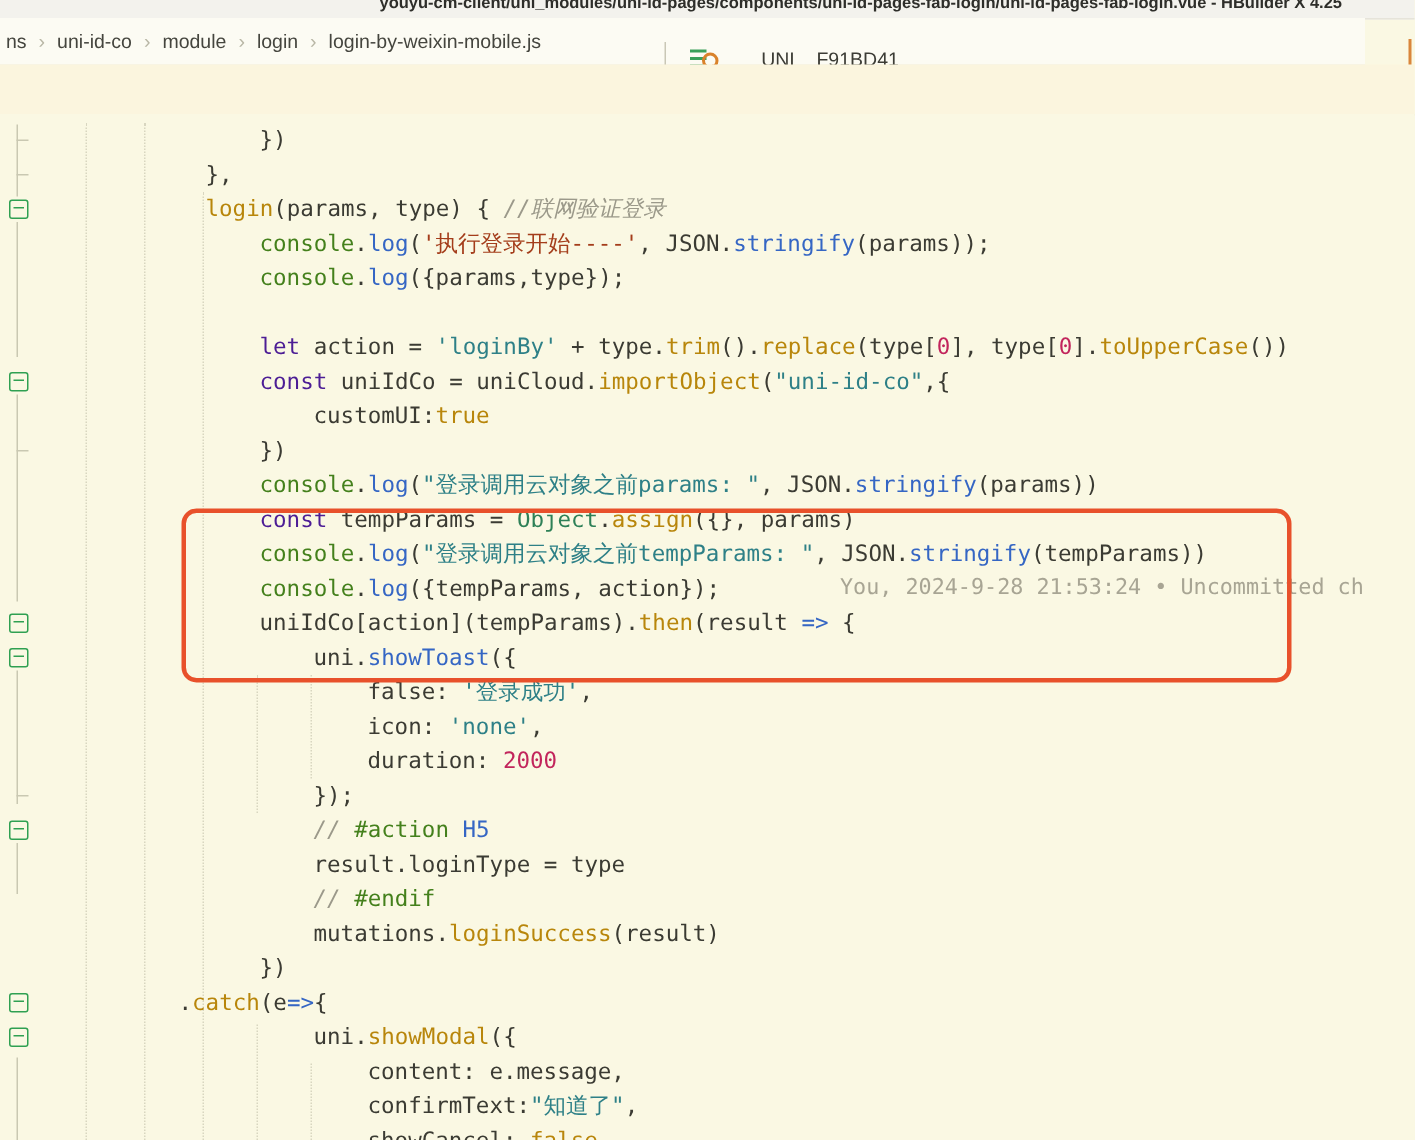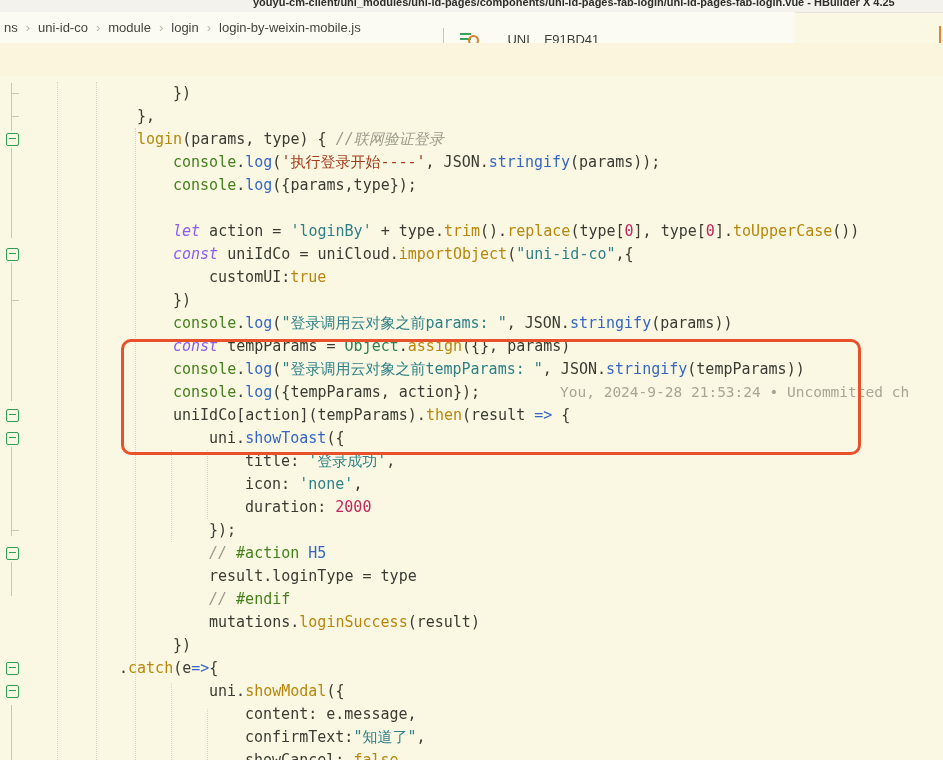--- a/index.html
+++ b/index.html
@@ -3,21 +3,21 @@
 <meta charset="utf-8">
 <style>
   html,body{margin:0;padding:0}
   body{width:943px;height:760px;overflow:hidden;position:relative;background:#FAF8E3;font-family:"Liberation Sans",sans-serif}
 
   
   .titlebar{position:absolute;top:0;left:0;width:943px;height:12px;background:#F3F2ED;border-bottom:1px solid #E6E4DA;overflow:hidden}
   .title-text{position:absolute;left:253px;top:-4px;white-space:nowrap;font-weight:bold;font-size:11px;color:#2E2E2A;font-family:"Liberation Sans",sans-serif}
 
   
-  .crumbbar{position:absolute;top:12px;left:0;width:795px;height:31px;background:#FCFBF3;border-bottom:1px solid #EDEBDD}
+  .crumbbar{position:absolute;top:12px;left:0;width:910px;height:31px;background:#FCFBF3;border-bottom:1px solid #EDEBDD}
   .crumbs{position:absolute;left:4px;top:0;height:31px;display:flex;align-items:center;gap:8px;font-size:13px;color:#45453E;white-space:nowrap}
   .crumbs .sep{color:#B9B7A6;font-size:13px}
   .crumbs .crumb{cursor:default}
   .pane-vline{position:absolute;left:443px;top:16px;width:1px;height:24px;background:#C9C7B6}
   .accent-vline{position:absolute;left:939px;top:14px;width:2px;height:28px;background:#D9863B}
   .searchlist-icon{position:absolute;left:460px;top:20px;width:18px;height:15px}
   .searchlist-icon .bar{position:absolute;left:0;width:11px;height:2px;background:#3AA05A}
   .searchlist-icon .b1{top:1px}.searchlist-icon .b2{top:6px}.searchlist-icon .b3{top:11px}
   .searchlist-icon .lens{position:absolute;left:8px;top:3px;width:7px;height:7px;border:2px solid #D9822B;border-radius:50%}
   .searchlist-icon .handle{position:absolute;left:15px;top:11px;width:2px;height:4px;background:#D9822B;transform:rotate(-45deg)}
@@ -33,21 +33,21 @@
   .tabsearch-icon .lens{position:absolute;left:1px;top:0;width:8px;height:8px;border:2px solid #8A8873;border-radius:50%}
   .tabsearch-icon .handle{position:absolute;left:9px;top:9px;width:2px;height:6px;background:#8A8873;transform:rotate(-45deg)}
 
   
   .editor{position:absolute;top:76px;left:0;width:943px;height:684px;background:#FAF8E3;overflow:hidden;
           font-family:"DejaVu Sans Mono",monospace;font-size:15px;color:#3B3B33}
   .code-line{position:absolute;left:0;width:943px;height:23px;line-height:23px;white-space:pre;box-sizing:border-box}
   .p{color:#3B3B33}
   .o{color:#B8860B}
   .b{color:#3566C4}
-  .bi{color:#8b5cf6;font-style:italic}
+  .bi{color:#4c1d95;}
   .g{color:#44801C}
   .t{color:#2E8087}
   .r{color:#A43D1B}
   .m{color:#C2255C}
   .c{color:#9B998A;font-style:italic}
   .tg{color:#2E8057}
   .blame{position:absolute;left:560px;top:0;color:#A8A594;font-size:14.5px;font-style:normal}
 
   
   .fold{position:absolute;left:6px;width:11px;height:11px;border:1px solid #2FA052;border-radius:2px;background:#FAF8E3;z-index:3}
@@ -134,21 +134,21 @@
     <div class="code-line" style="top: 144px; padding-left: 173px;"><span class="bi">let</span><span class="p"> action = </span><span class="t">'loginBy'</span><span class="p"> + type.</span><span class="o">trim</span><span class="p">().</span><span class="o">replace</span><span class="p">(type[</span><span class="m">0</span><span class="p">], type[</span><span class="m">0</span><span class="p">].</span><span class="o">toUpperCase</span><span class="p">())</span></div>
     <div class="code-line" style="top: 167px; padding-left: 173px;"><span class="bi">const</span><span class="p"> uniIdCo = uniCloud.</span><span class="o">importObject</span><span class="p">(</span><span class="t">"uni-id-co"</span><span class="p">,{</span></div>
     <div class="code-line" style="top: 190px; padding-left: 209px;"><span class="p">customUI:</span><span class="o">true</span></div>
     <div class="code-line" style="top: 213px; padding-left: 173px;"><span class="p">})</span></div>
     <div class="code-line" style="top: 236px; padding-left: 173px;"><span class="g">console</span><span class="p">.</span><span class="b">log</span><span class="p">(</span><span class="t">"登录调用云对象之前params: "</span><span class="p">, JSON.</span><span class="b">stringify</span><span class="p">(params))</span></div>
     <div class="code-line" style="top: 259px; padding-left: 173px;"><span class="bi">const</span><span class="p"> tempParams = </span><span class="tg">Object</span><span class="p">.</span><span class="o">assign</span><span class="p">({}, params)</span></div>
     <div class="code-line" style="top: 282px; padding-left: 173px;"><span class="g">console</span><span class="p">.</span><span class="b">log</span><span class="p">(</span><span class="t">"登录调用云对象之前tempParams: "</span><span class="p">, JSON.</span><span class="b">stringify</span><span class="p">(tempParams))</span></div>
     <div class="code-line" style="top: 305px; padding-left: 173px;"><span class="g">console</span><span class="p">.</span><span class="b">log</span><span class="p">({tempParams, action});</span><span class="blame">You, 2024-9-28 21:53:24 • Uncommitted ch</span></div>
     <div class="code-line" style="top: 328px; padding-left: 173px;"><span class="p">uniIdCo[action](tempParams).</span><span class="o">then</span><span class="p">(result </span><span class="b">=&gt;</span><span class="p"> {</span></div>
     <div class="code-line" style="top: 351px; padding-left: 209px;"><span class="p">uni.</span><span class="b">showToast</span><span class="p">({</span></div>
-    <div class="code-line" style="top: 374px; padding-left: 245px;"><span class="p">title: </span><span class="t">'登录成功'</span><span class="p">,</span></div>
+    <div class="code-line" style="top: 374px; padding-left: 245px;"><span class="p">false: </span><span class="t">'登录成功'</span><span class="p">,</span></div>
     <div class="code-line" style="top: 397px; padding-left: 245px;"><span class="p">icon: </span><span class="t">'none'</span><span class="p">,</span></div>
     <div class="code-line" style="top: 420px; padding-left: 245px;"><span class="p">duration: </span><span class="m">2000</span></div>
     <div class="code-line" style="top: 443px; padding-left: 209px;"><span class="p">});</span></div>
     <div class="code-line" style="top: 466px; padding-left: 209px;"><span class="c">// </span><span class="g">#action</span><span class="b"> H5</span></div>
     <div class="code-line" style="top: 489px; padding-left: 209px;"><span class="p">result.loginType = type</span></div>
     <div class="code-line" style="top: 535px; padding-left: 209px;"><span class="p">mutations.</span><span class="o">loginSuccess</span><span class="p">(result)</span></div>
     <div class="code-line" style="top: 512px; padding-left: 209px;"><span class="c">// </span><span class="g">#endif</span></div>
     <div class="code-line" style="top: 558px; padding-left: 173px;"><span class="p">})</span></div>
     <div class="code-line" style="top: 581px; padding-left: 119px;"><span class="p">.</span><span class="o">catch</span><span class="p">(e</span><span class="b">=&gt;</span><span class="p">{</span></div>
     <div class="code-line" style="top: 604px; padding-left: 209px;"><span class="p">uni.</span><span class="o">showModal</span><span class="p">({</span></div>

